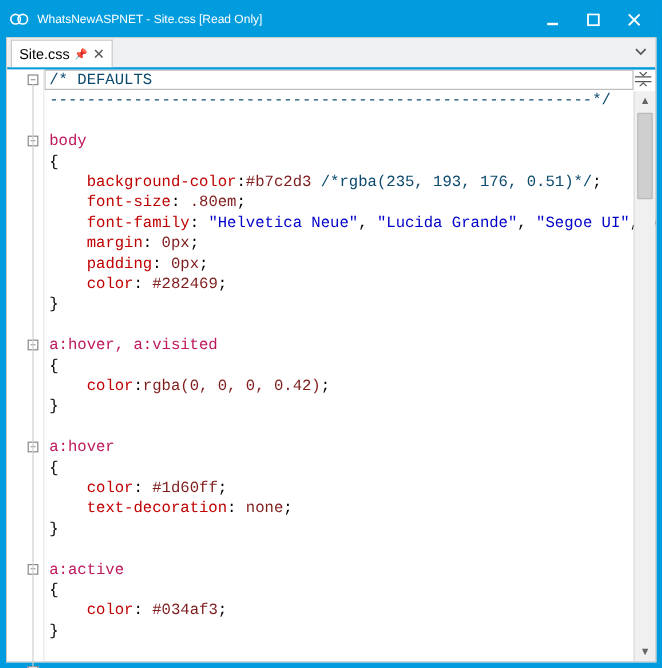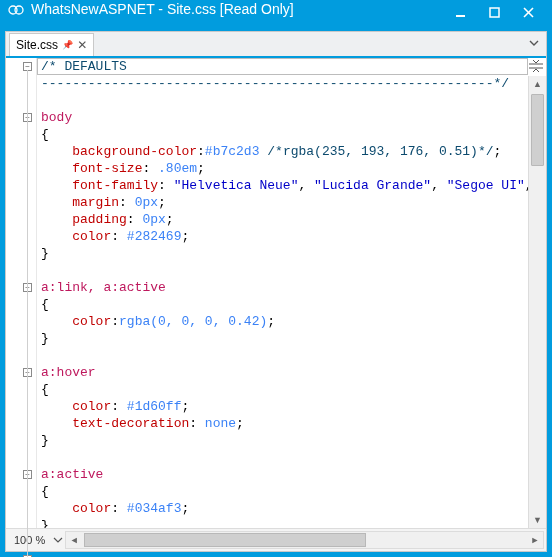--- a/index.html
+++ b/index.html
@@ -1,17 +1,17 @@
 <!DOCTYPE html>
 <html><head>
 <meta charset="utf-8">
 <style>
   html,body{margin:0;padding:0;font-family:"Segoe UI",Arial,sans-serif;background:#fff}
   .window{width:552px;height:557px;background:#019cde;display:flex;flex-direction:column;box-sizing:border-box;border:1px solid #019cde}
-  .titlebar{height:30px;display:flex;color:#fff;font-size:14px;padding:0 6px}
+  .titlebar{height:30px;display:flex;align-items:center;color:#fff;font-size:10px;padding:0 6px}
   .titlebar .icon{width:18px;height:18px;display:flex;align-items:center;justify-content:center;margin-right:6px}
   .titlebar .title{flex:1;white-space:nowrap;overflow:hidden}
   .winbtns{display:flex;gap:0}
   .winbtn{width:34px;height:22px;display:flex;align-items:center;justify-content:center;color:#fff}
   .winbtn svg{display:block}
   .client{flex:1;background:#fff;margin:0 4px 4px 4px;display:flex;flex-direction:column;border:1px solid #c9c9c9;box-sizing:border-box;min-height:0}
   .tabstrip{height:24px;display:flex;align-items:flex-end;background:#eef0f2;border-bottom:2px solid #019cde;position:relative;user-select:none}
   .tab{height:22px;display:flex;align-items:center;background:#fff;border:1px solid #c9c9c9;border-bottom:none;font-size:12px;padding:0 6px;gap:4px;margin-left:3px}
   .tab .pin{font-size:9px;color:#555}
   .tab .close{font-family:Arial;color:#555;font-size:12px;line-height:1}
@@ -19,21 +19,21 @@
   .editor-wrap{flex:1;display:flex;min-height:0}
   .gutter{width:30px;background:#fff;border-right:1px solid #e8e8e8;position:relative}
   .fold{position:absolute;left:17px;width:9px;height:9px;border:1px solid #8a8a8a;box-sizing:border-box;background:#fff;font-size:8px;line-height:7px;text-align:center;color:#555;font-family:Arial}
   .vline{position:absolute;left:21px;width:1px;background:#cfcfcf}
   .code-scroll{flex:1;overflow:hidden;position:relative}
   .code{font-family:Consolas,"Courier New",monospace;font-size:13px;line-height:17px;white-space:pre;padding:0 0 0 4px;color:#000}
   .code .c-comment{color:#0c4a6e}
   .code .c-sel{color:#be185d}
   .code .c-prop{color:#c00000}
   .code .c-punc{color:#000}
-  .code .c-val{color:#3b82f6}
+  .code .c-val{color:#7f1d1d}
   .code .c-str{color:#0000c8}
   .cursor-line{position:absolute;left:0;right:18px;top:0;height:17px;border:1px solid #bcbcbc;box-sizing:border-box;pointer-events:none}
   .right-icon{position:absolute;right:2px;top:0;width:16px;height:16px;display:flex;align-items:center;justify-content:center;color:#555}
   .vscroll{position:absolute;right:0;top:18px;bottom:0;width:17px;background:#f0f0f0;border-left:1px solid #dcdcdc}
   .vscroll .thumb{position:absolute;left:2px;right:2px;top:2px;height:70px;background:#cfcfcf;border:1px solid #b8b8b8;border-radius:1px}
   .vscroll .arrow{position:absolute;left:0;right:0;height:16px;display:flex;align-items:center;justify-content:center;color:#666;font-size:9px}
   .statusbar{height:22px;background:#f4f4f4;border-top:1px solid #dcdcdc;display:flex;align-items:center;font-size:11px}
   .zoom{padding:0 8px;color:#333}
   .hscroll{flex:1;height:16px;background:#f0f0f0;border:1px solid #dcdcdc;margin:0 2px;position:relative}
   .hscroll .thumb{position:absolute;top:1px;bottom:1px;left:18px;width:280px;background:#cfcfcf;border:1px solid #b8b8b8}
@@ -115,46 +115,35 @@
 <span class="c-sel">body</span>
 <span class="c-punc">{</span>
     <span class="c-prop">background-color</span><span class="c-punc">:</span><span class="c-val">#b7c2d3 </span><span class="c-comment">/*rgba(235, 193, 176, 0.51)*/</span><span class="c-punc">;</span>
     <span class="c-prop">font-size</span><span class="c-punc">:</span><span class="c-val"> .80em</span><span class="c-punc">;</span>
     <span class="c-prop">font-family</span><span class="c-punc">: </span><span class="c-str">"Helvetica Neue"</span><span class="c-punc">, </span><span class="c-str">"Lucida Grande"</span><span class="c-punc">, </span><span class="c-str">"Segoe UI"</span><span class="c-punc">, Aria</span>
     <span class="c-prop">margin</span><span class="c-punc">:</span><span class="c-val"> 0px</span><span class="c-punc">;</span>
     <span class="c-prop">padding</span><span class="c-punc">:</span><span class="c-val"> 0px</span><span class="c-punc">;</span>
     <span class="c-prop">color</span><span class="c-punc">:</span><span class="c-val"> #282469</span><span class="c-punc">;</span>
 <span class="c-punc">}</span>
 
-<span class="c-sel">a:link, a:active</span>
+<span class="c-sel">a:hover, a:visited</span>
 <span class="c-punc">{</span>
     <span class="c-prop">color</span><span class="c-punc">:</span><span class="c-val">rgba(0, 0, 0, 0.42)</span><span class="c-punc">;</span>
 <span class="c-punc">}</span>
 
 <span class="c-sel">a:hover</span>
 <span class="c-punc">{</span>
     <span class="c-prop">color</span><span class="c-punc">:</span><span class="c-val"> #1d60ff</span><span class="c-punc">;</span>
     <span class="c-prop">text-decoration</span><span class="c-punc">:</span><span class="c-val"> none</span><span class="c-punc">;</span>
 <span class="c-punc">}</span>
 
 <span class="c-sel">a:active</span>
 <span class="c-punc">{</span>
     <span class="c-prop">color</span><span class="c-punc">:</span><span class="c-val"> #034af3</span><span class="c-punc">;</span>
 <span class="c-punc">}</span>
 
 
 </div>
       </div>
     </div>
 
-    <div class="statusbar">
-      <div class="zoom">100 %</div>
-      <svg width="10" height="10" viewBox="0 0 10 10">
-          <path d="M1 3 L5 7 L9 3" fill="none" stroke="#555" stroke-width="1.2"></path>
-        </svg>
-      <div class="hscroll">
-        <div class="arrow" style="left:0">◄</div>
-        <div class="thumb"></div>
-        <div class="arrow" style="right:0">►</div>
-      </div>
-    </div>
   </div>
 </div>
 
 </body></html>

